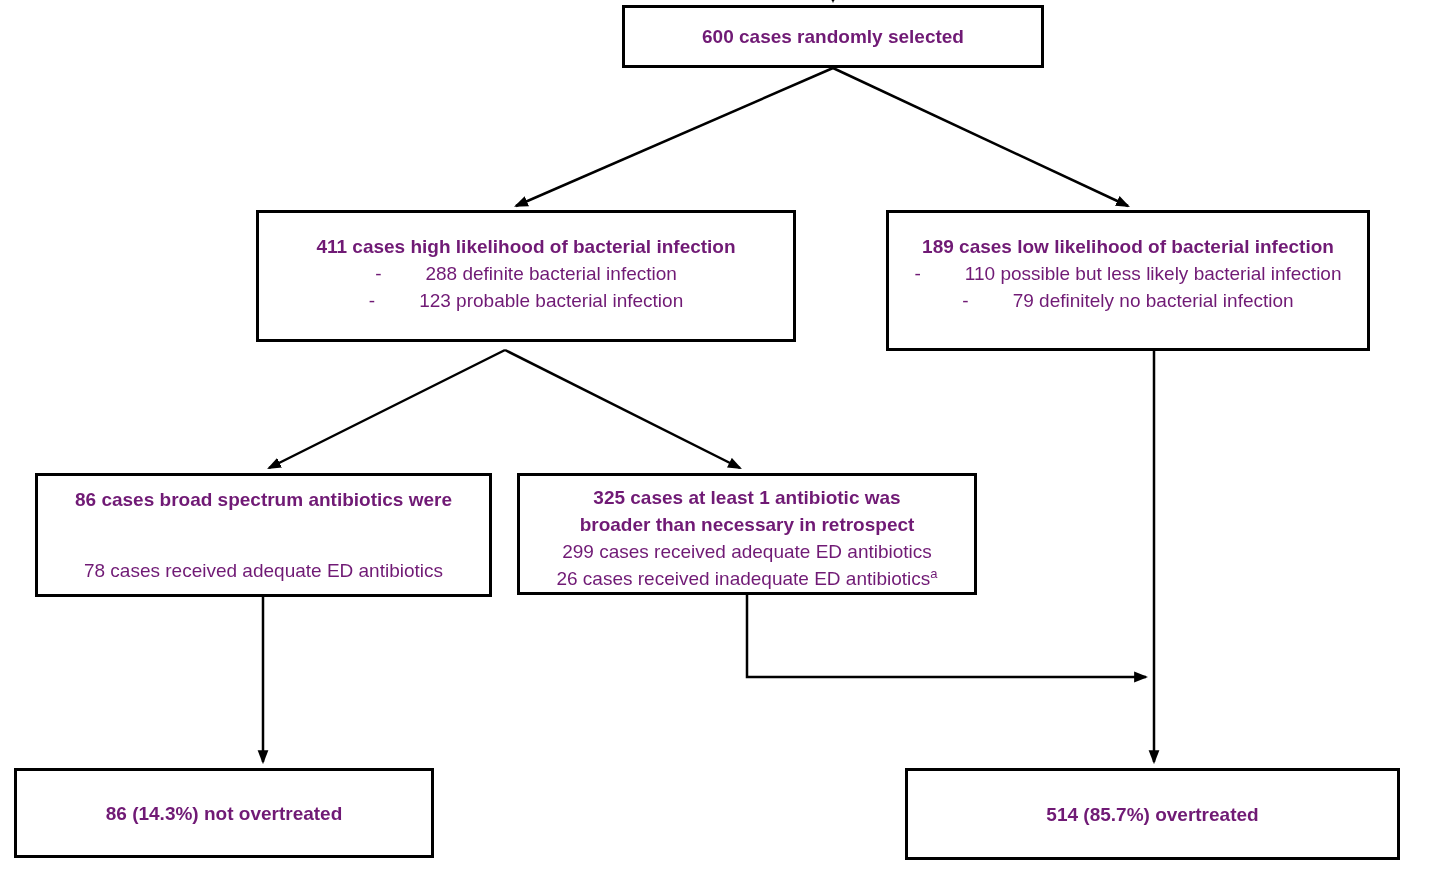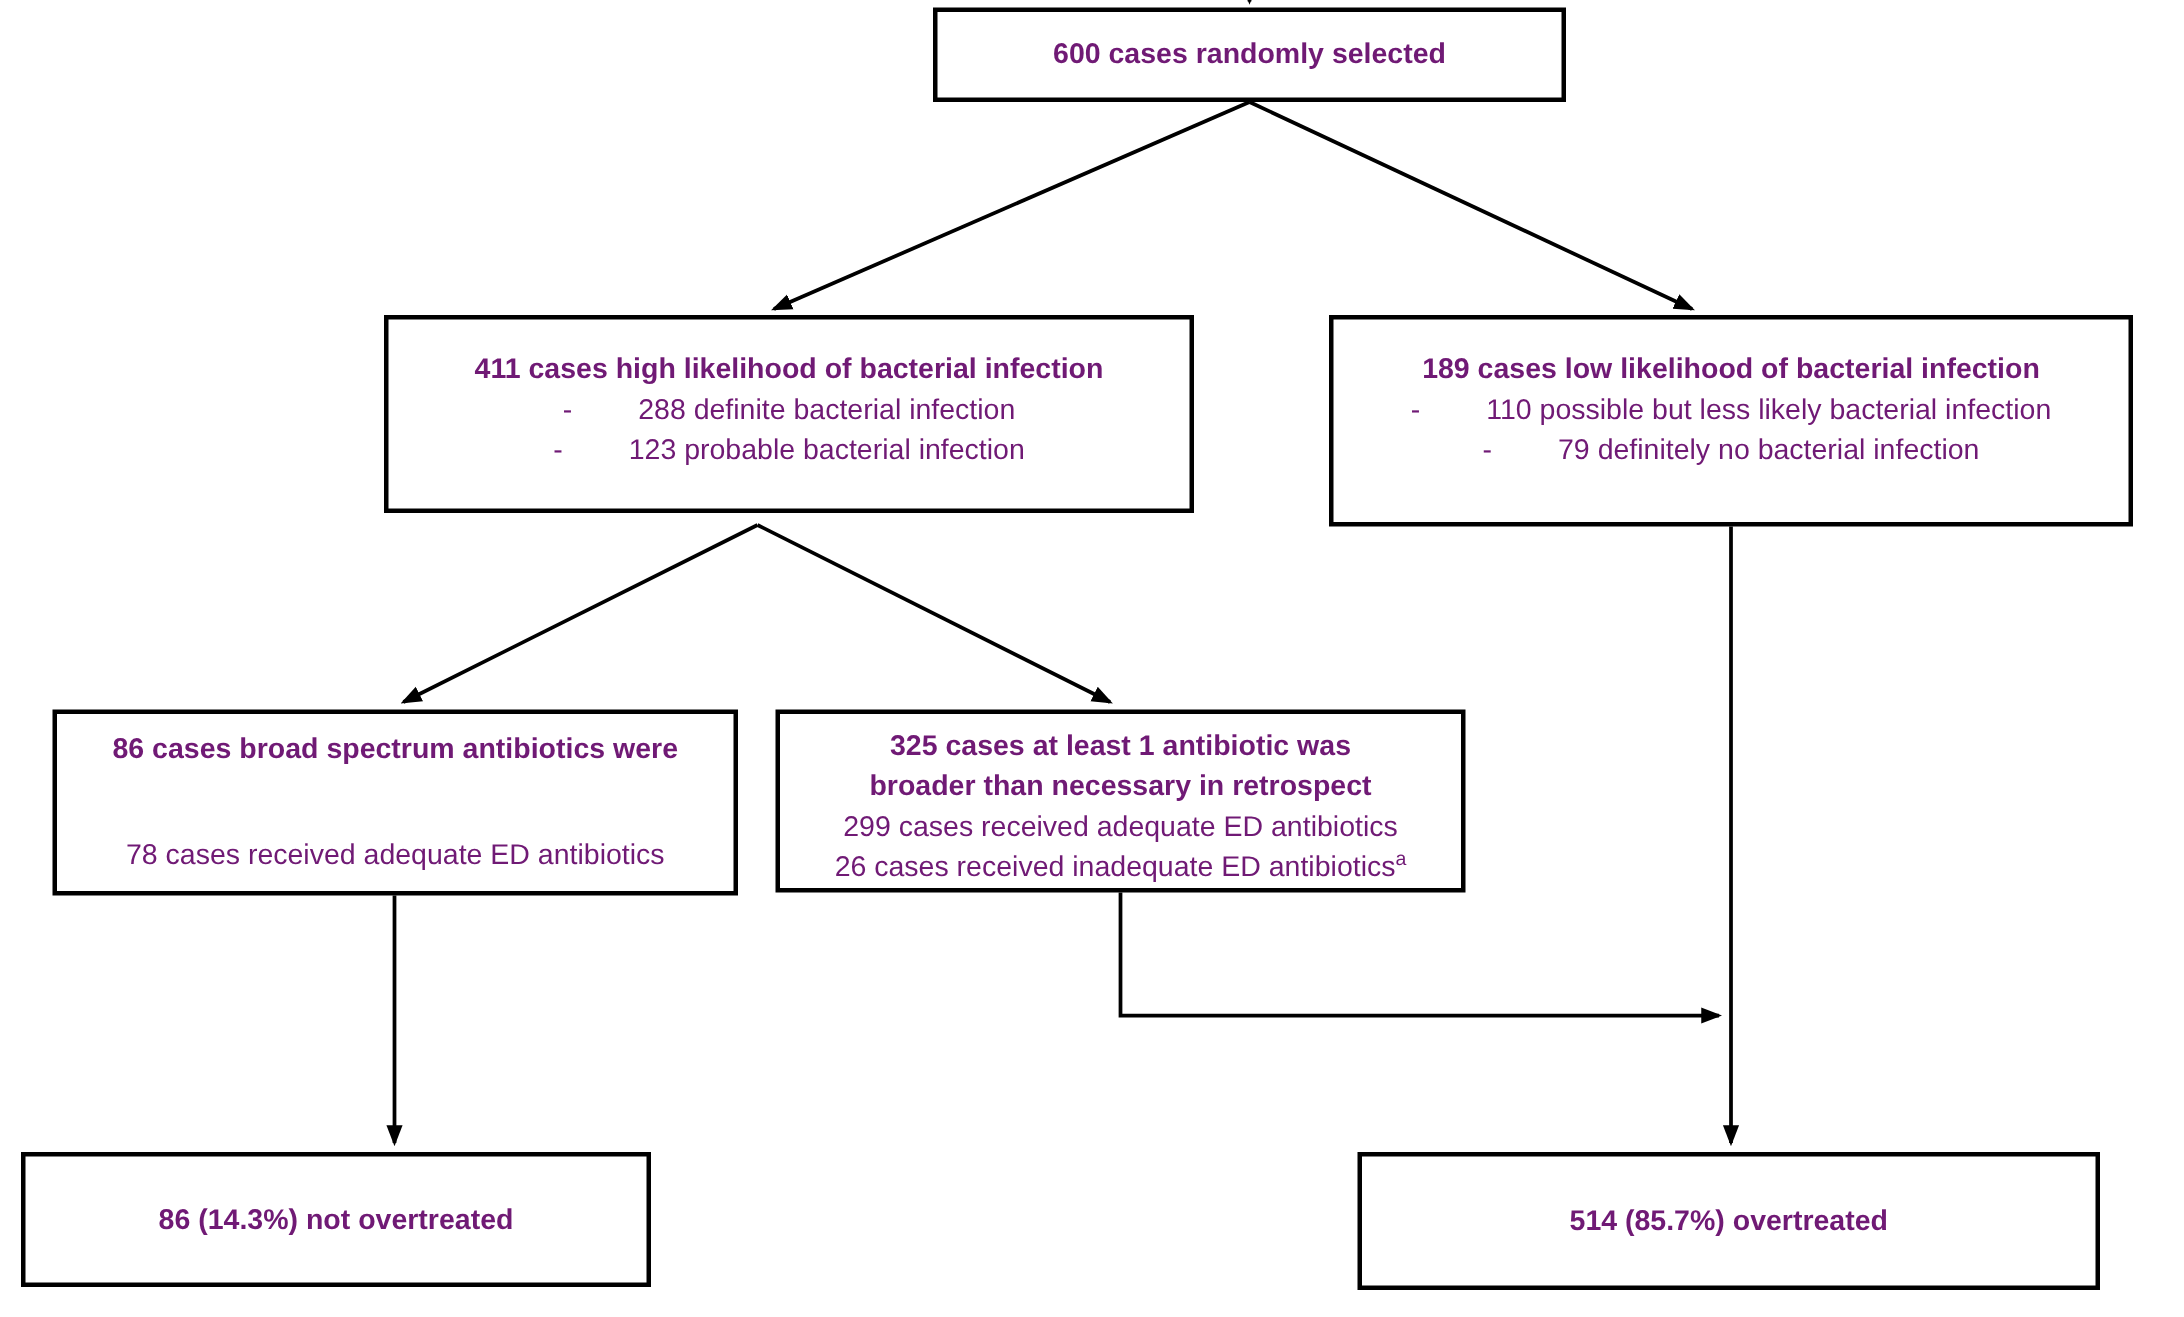--- a/index.html
+++ b/index.html
@@ -67,21 +67,21 @@
     <div class="bullet">
       <span class="dash">-</span>
       <span>288 definite bacterial infection</span>
     </div>
     <div class="bullet">
       <span class="dash">-</span>
       <span>123 probable bacterial infection</span>
     </div>
   </div>
 
-  <div class="box pad-top" style="left:886px; top:210px; width:536px; height:141px;">
+  <div class="box pad-top" style="left:886px; top:210px; width:484px; height:141px;">
     <div class="title">189 cases low likelihood of bacterial infection</div>
     <div class="bullet">
       <span class="dash">-</span>
       <span>110 possible but less likely bacterial infection</span>
     </div>
     <div class="bullet">
       <span class="dash">-</span>
       <span>79 definitely no bacterial infection</span>
     </div>
   </div>

